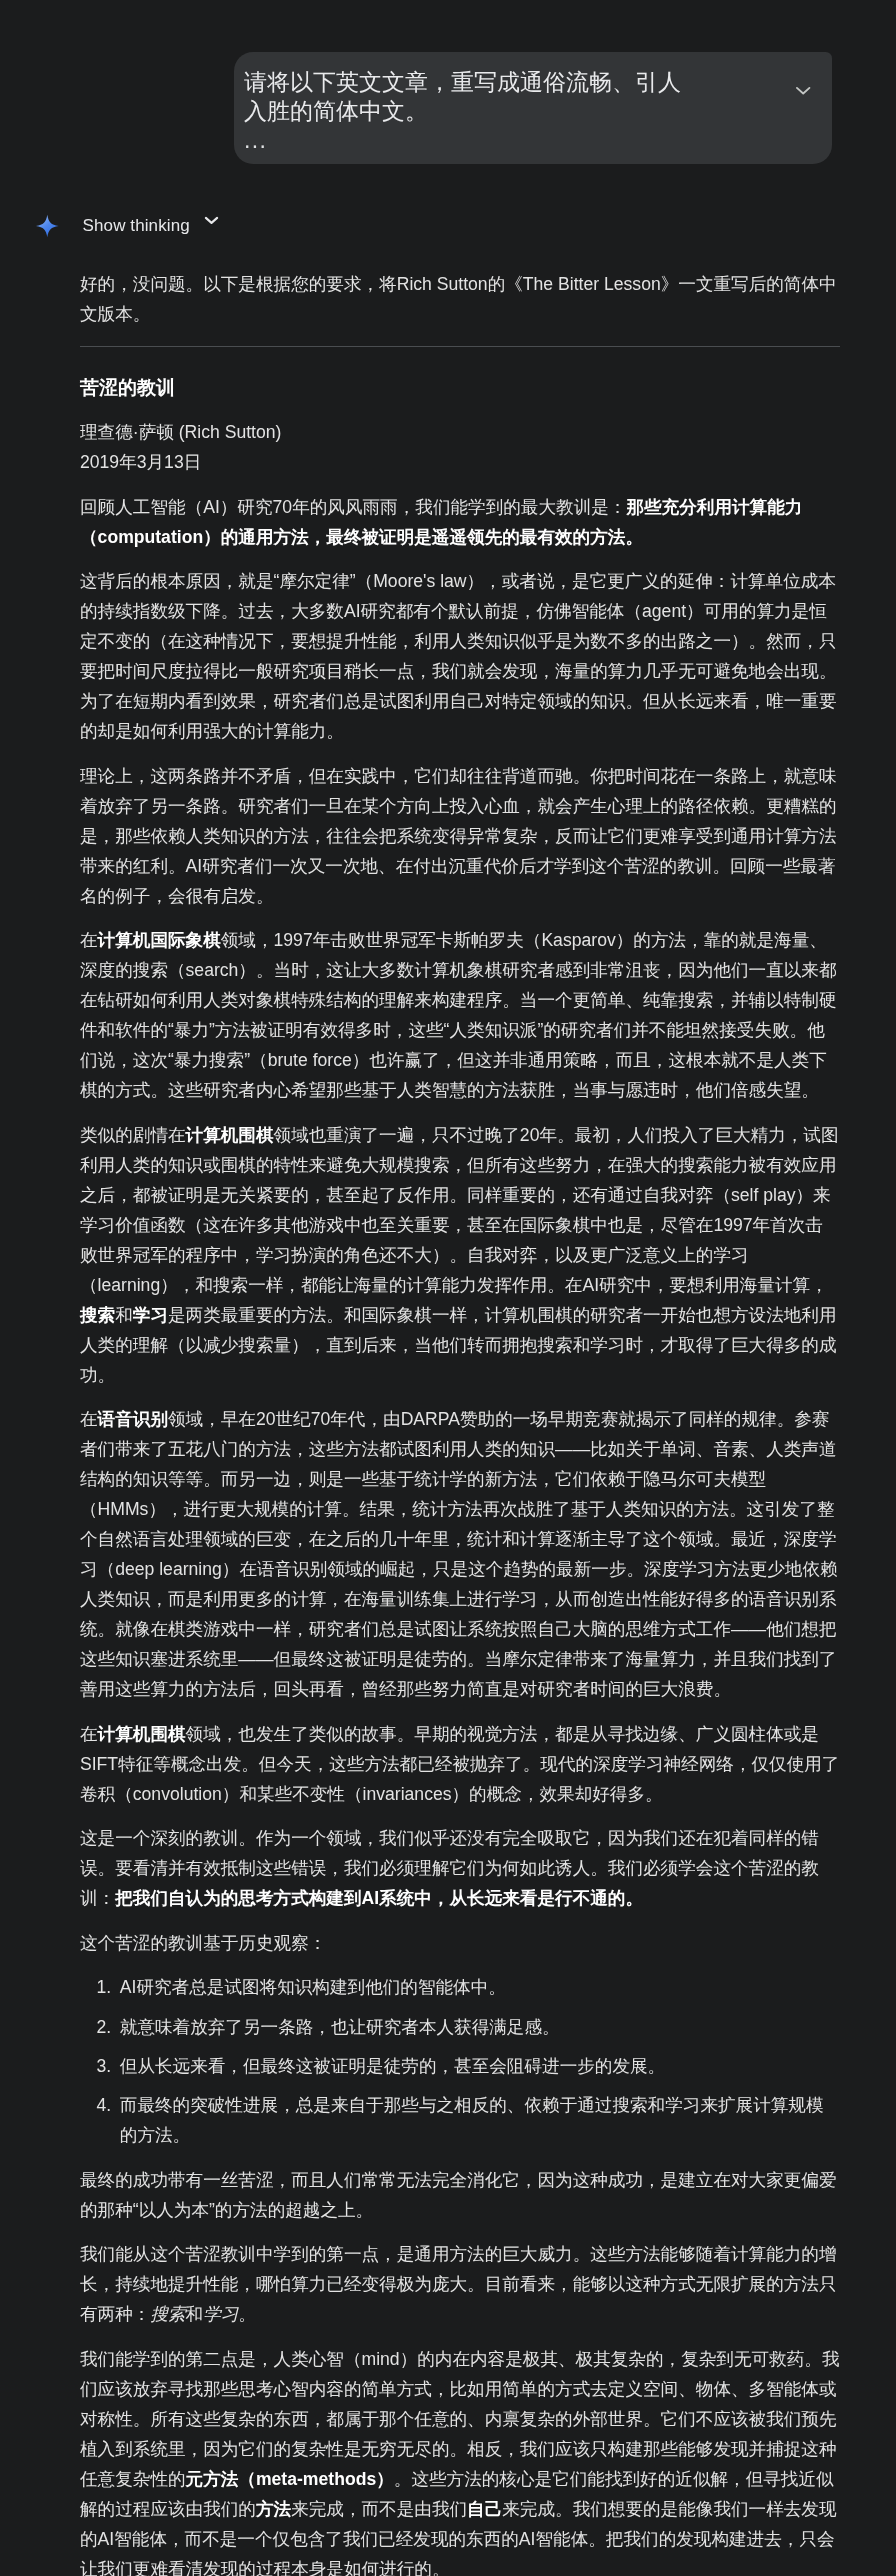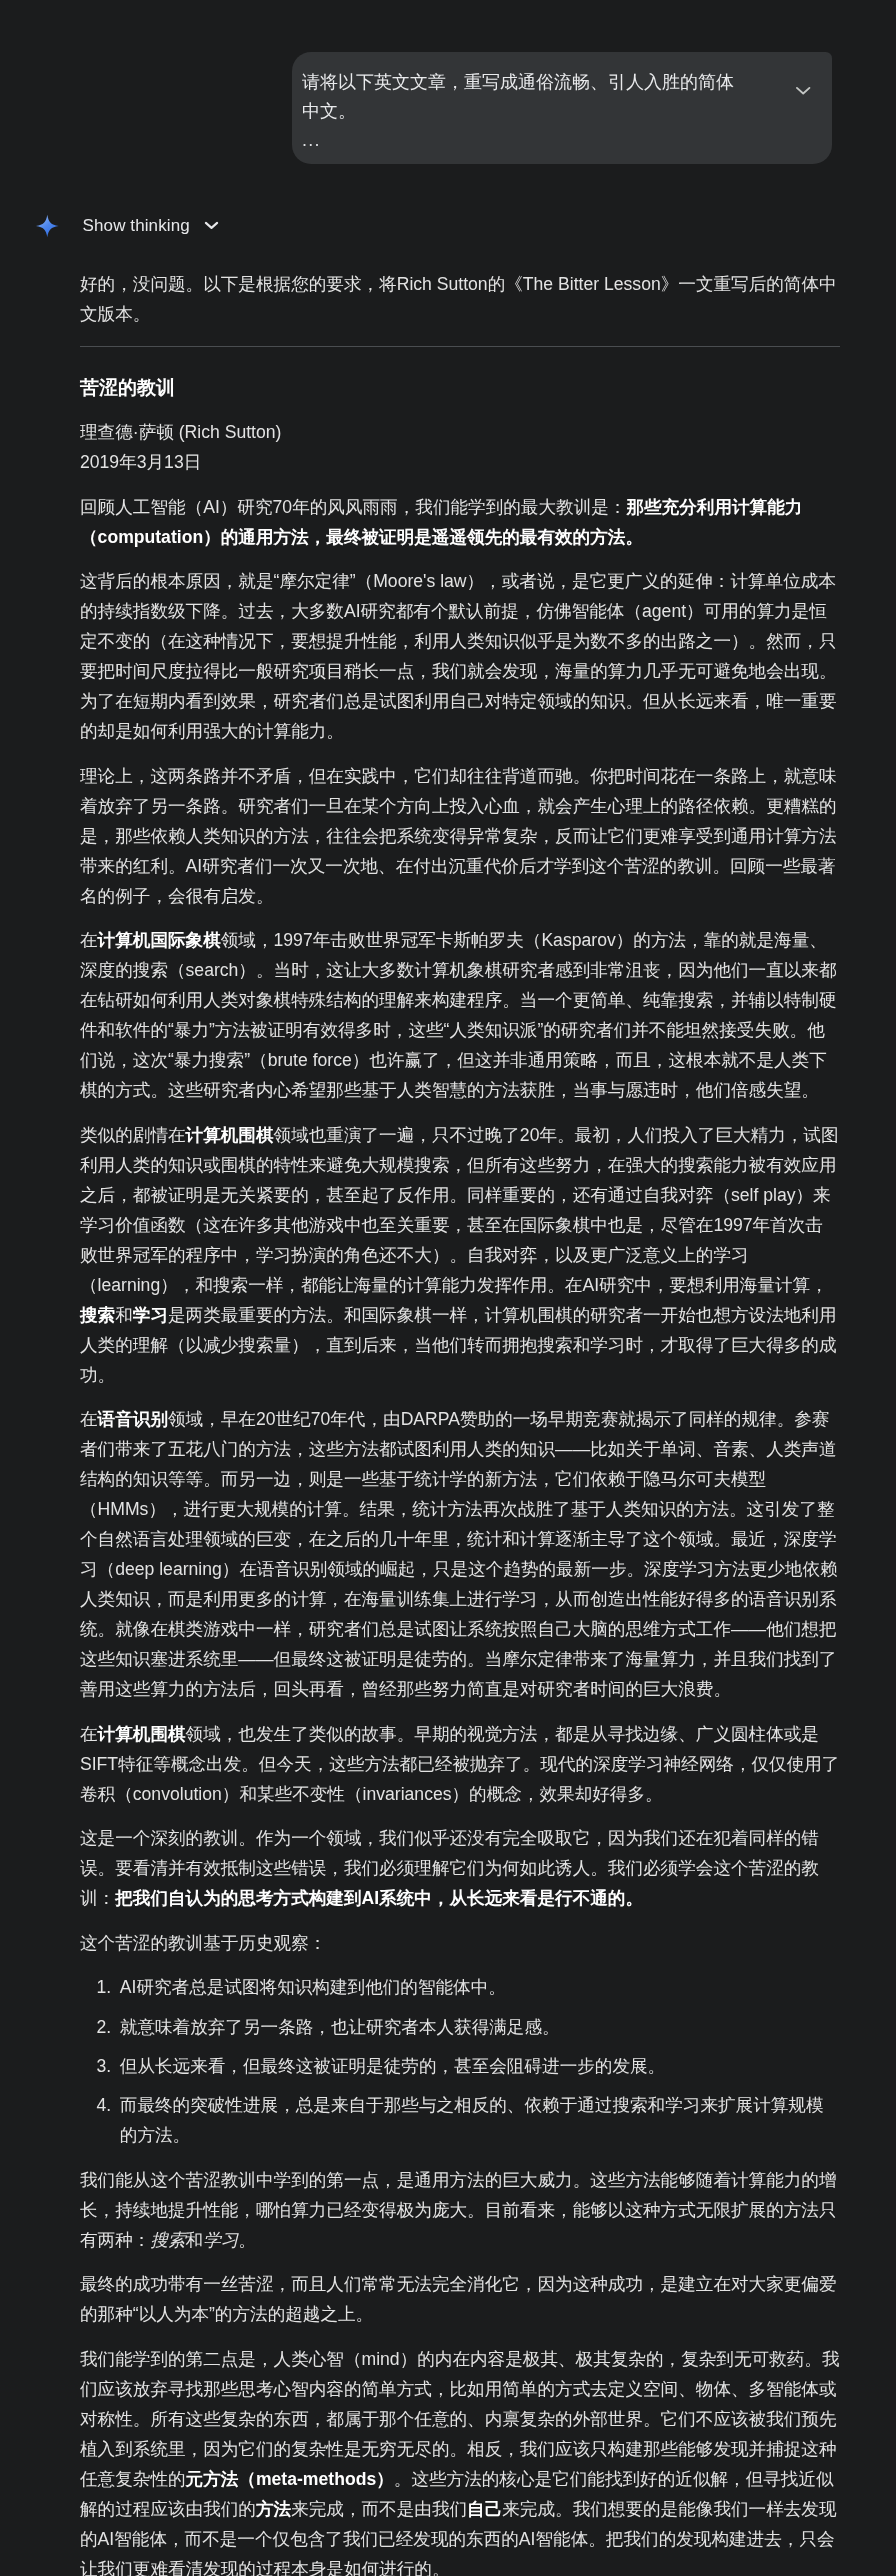--- a/index.html
+++ b/index.html
@@ -7,26 +7,26 @@
     width: 897px;
     min-height: 2576px;
     background: #1b1c1d;
     color: #e3e3e3;
     font-family: "Liberation Sans", "DejaVu Sans", sans-serif;
     overflow-x: hidden;
   }
   
   .user-bubble {
     position: relative;
-    width: 540px;
+    width: 598px;
     margin: 52px 65px 0 auto;
     background: #333537;
     border-radius: 19px 6.3px 19px 19px;
     padding: 16.4px 54px 8.8px 10px;
-    font-size: 18px;
+    font-size: 23px;
     line-height: 29px;
     color: #e9eaec;
   }
   .user-bubble .bubble-text { max-width: 444px; }
   .user-bubble .bubble-ellipsis { color: #dfe1e3; letter-spacing: 1.3px; }
   .bubble-collapse {
     position: absolute;
     right: 17.6px;
     top: 28px;
     width: 22.6px; height: 22.6px;
@@ -42,21 +42,21 @@
   }
   .sparkle { width: 22.6px; height: 24px; flex: 0 0 auto; }
   .thinking-label {
     margin-left: 24px;
     font-size: 17px;
     font-weight: 500;
     color: #e7e8ea;
     letter-spacing: 0.1px;
   }
   .thinking-chevron { margin-left: 14px; display: inline-flex; }
-  .thinking-toggle { display: flex; align-items: center; background: none; border: none; cursor: pointer; color: inherit; }
+  .thinking-toggle { display: flex; align-items: flex-start; background: none; border: none; cursor: pointer; color: inherit; }
   
   .response {
     width: 760px;
     margin: 31px 57px 0 80px;
     font-size: 17.6px;
     line-height: 30px;
     color: #e3e3e3;
   }
   .response p { margin: 14.5px 0; }
   .response p:first-child { margin-top: 14px; }
@@ -132,17 +132,17 @@
     <p><span>在</span><strong>语音识别</strong><span>领域，早在20世纪70年代，由DARPA赞助的一场早期竞赛就揭示了同样的规律。参赛者们带来了五花八门的方法，这些方法都试图利用人类的知识——比如关于单词、音素、人类声道结构的知识等等。而另一边，则是一些基于统计学的新方法，它们依赖于隐马尔可夫模型（HMMs），进行更大规模的计算。结果，统计方法再次战胜了基于人类知识的方法。这引发了整个自然语言处理领域的巨变，在之后的几十年里，统计和计算逐渐主导了这个领域。最近，深度学习（deep learning）在语音识别领域的崛起，只是这个趋势的最新一步。深度学习方法更少地依赖人类知识，而是利用更多的计算，在海量训练集上进行学习，从而创造出性能好得多的语音识别系统。就像在棋类游戏中一样，研究者们总是试图让系统按照自己大脑的思维方式工作——他们想把这些知识塞进系统里——但最终这被证明是徒劳的。当摩尔定律带来了海量算力，并且我们找到了善用这些算力的方法后，回头再看，曾经那些努力简直是对研究者时间的巨大浪费。</span></p>
     <p><span>在</span><strong>计算机围棋</strong><span>领域，也发生了类似的故事。早期的视觉方法，都是从寻找边缘、广义圆柱体或是SIFT特征等概念出发。但今天，这些方法都已经被抛弃了。现代的深度学习神经网络，仅仅使用了卷积（convolution）和某些不变性（invariances）的概念，效果却好得多。</span></p>
     <p><span>这是一个深刻的教训。作为一个领域，我们似乎还没有完全吸取它，因为我们还在犯着同样的错误。要看清并有效抵制这些错误，我们必须理解它们为何如此诱人。我们必须学会这个苦涩的教训：</span><strong>把我们自认为的思考方式构建到AI系统中，从长远来看是行不通的。</strong></p>
     <p><span>这个苦涩的教训基于历史观察：</span></p>
     <ol>
       <li><span>AI研究者总是试图将知识构建到他们的智能体中。</span></li>
       <li><span>就意味着放弃了另一条路，也让研究者本人获得满足感。</span></li>
       <li><span>但从长远来看，但最终这被证明是徒劳的，甚至会阻碍进一步的发展。</span></li>
       <li><span>而最终的突破性进展，总是来自于那些与之相反的、依赖于通过搜索和学习来扩展计算规模的方法。</span></li>
     </ol>
+    <p><span>最终的成功带有一丝苦涩，而且人们常常无法完全消化它，因为这种成功，是建立在对大家更偏爱的那种“以人为本”的方法的超越之上。</span></p>
     <p><span>我们能从这个苦涩教训中学到的第一点，是通用方法的巨大威力。这些方法能够随着计算能力的增长，持续地提升性能，哪怕算力已经变得极为庞大。目前看来，能够以这种方式无限扩展的方法只有两种：</span><em>搜索</em><span>和</span><em>学习</em><span>。</span></p>
-    <p><span>最终的成功带有一丝苦涩，而且人们常常无法完全消化它，因为这种成功，是建立在对大家更偏爱的那种“以人为本”的方法的超越之上。</span></p>
     <p><span>我们能学到的第二点是，人类心智（mind）的内在内容是极其、极其复杂的，复杂到无可救药。我们应该放弃寻找那些思考心智内容的简单方式，比如用简单的方式去定义空间、物体、多智能体或对称性。所有这些复杂的东西，都属于那个任意的、内禀复杂的外部世界。它们不应该被我们预先植入到系统里，因为它们的复杂性是无穷无尽的。相反，我们应该只构建那些能够发现并捕捉这种任意复杂性的</span><strong>元方法（meta-methods）</strong><span>。这些方法的核心是它们能找到好的近似解，但寻找近似解的过程应该由我们的</span><strong>方法</strong><span>来完成，而不是由我们</span><strong>自己</strong><span>来完成。我们想要的是能像我们一样去发现的AI智能体，而不是一个仅包含了我们已经发现的东西的AI智能体。把我们的发现构建进去，只会让我们更难看清发现的过程本身是如何进行的。</span></p>
   </div>
 
 
 </body></html>

